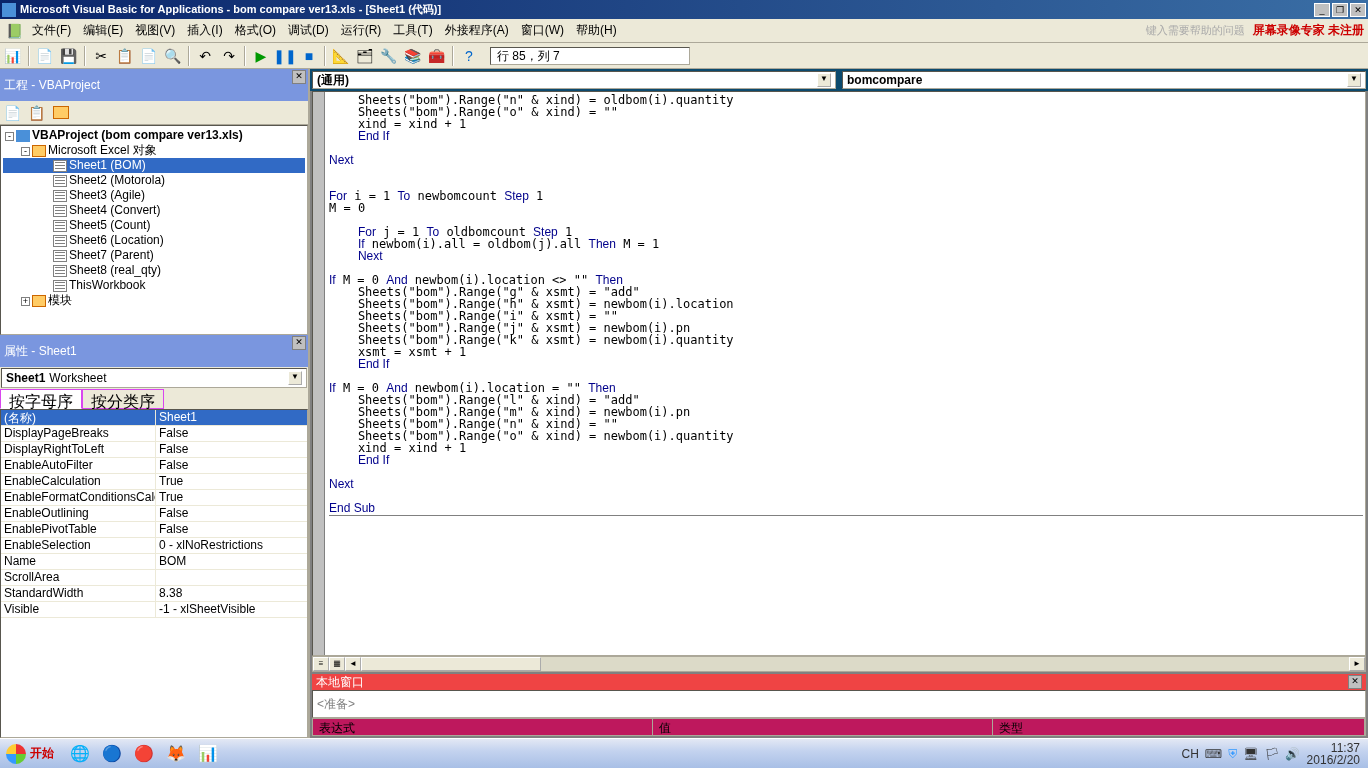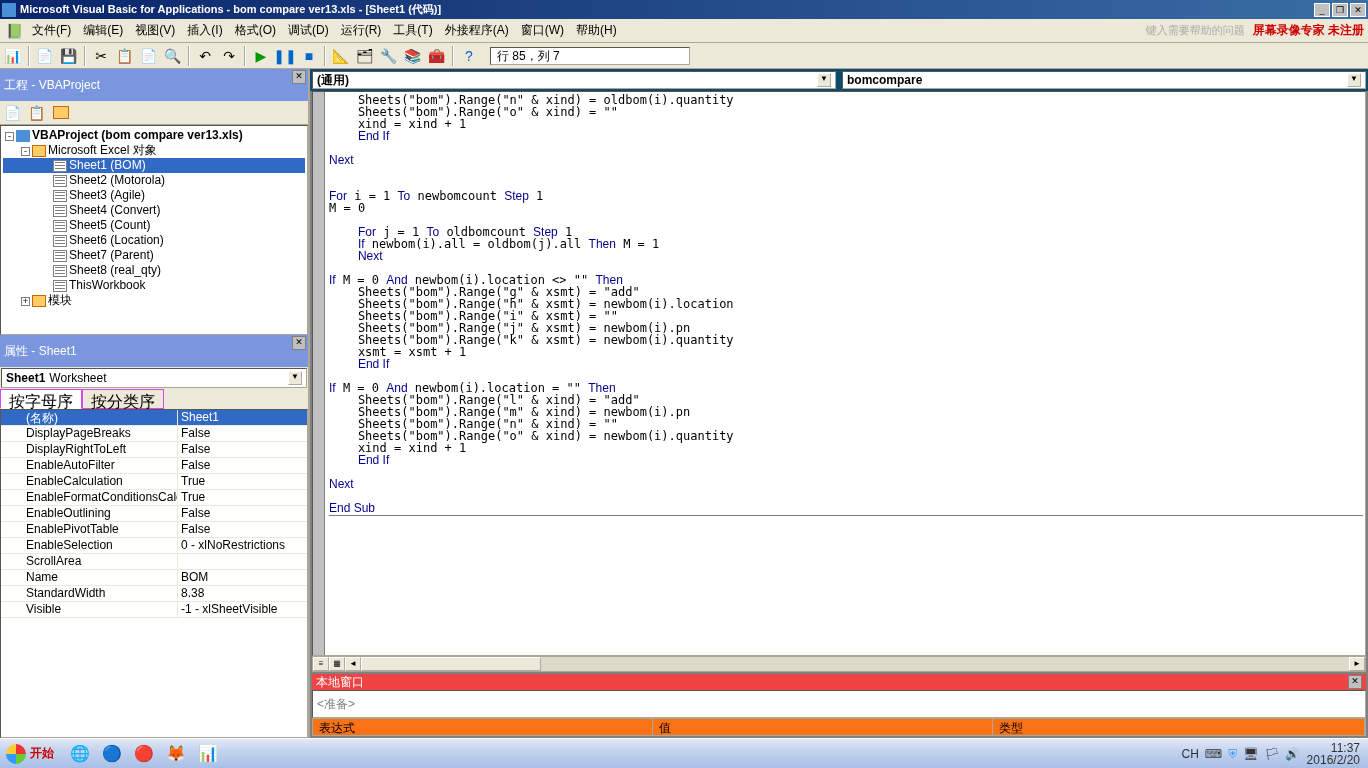--- a/index.html
+++ b/index.html
@@ -48,42 +48,42 @@
 .props { flex: 1; display: flex; flex-direction: column; }
 .props-combo { height: 20px; background: #fff; border: 1px inset #aca899; margin: 1px; display: flex; align-items: center; padding: 0 4px; }
 .props-combo b { margin-right: 4px; }
 .props-combo .dd { margin-left: auto; width: 14px; height: 14px; background: #ece9d8; border: 1px outset #fff; text-align: center; line-height: 10px; font-size: 8px; }
 .tabs { display: flex; height: 20px; background: #ece9d8; }
 .tab { padding: 2px 8px; border: 1px solid #d946ef; background: #ece9d8; font-size: 16px; text-align: center; }
 .tab.active { background: #fff; border-bottom: 1px solid #fff; }
 .props-grid { flex: 1; background: #fff; border: 1px inset #aca899; overflow-y: auto; font-size: 11px; }
 .prop-row { display: flex; height: 16px; border-bottom: 1px solid #ece9d8; }
 .prop-row.sel { background: #316ac5; color: #fff; }
-.prop-name { width: 155px; padding: 0 3px; border-right: 1px solid #ece9d8; overflow: hidden; white-space: nowrap; margin-left: 22px; }
+.prop-name { width: 155px; padding: 0 3px; border-right: 1px solid #ece9d8; overflow: hidden; white-space: nowrap; }
 .prop-val { flex: 1; padding: 0 3px; overflow: hidden; white-space: nowrap; }
 
 .right-col { flex: 1; display: flex; flex-direction: column; background: #808080; }
 .code-combos { height: 22px; display: flex; gap: 6px; padding: 2px; background: #0c4a6e; }
 .code-combo { flex: 1; background: #fff; border: 1px inset #aca899; display: flex; align-items: center; padding: 0 4px; font-size: 11px; font-weight: bold; }
 .code-combo .dd { margin-left: auto; width: 14px; height: 14px; background: #ece9d8; border: 1px outset #fff; text-align: center; line-height: 10px; font-size: 8px; }
 
 .code-area { flex: 1; background: #fff; border: 1px inset #aca899; margin: 0 2px; overflow: auto; position: relative; }
 .code-margin { position: absolute; left: 0; top: 0; bottom: 0; width: 12px; background: #c0c0c0; border-right: 1px solid #808080; }
 .code-text { padding: 2px 2px 2px 16px; font-family: "新宋体", "NSimSun", Consolas, monospace; font-size: 12px; line-height: 12px; white-space: pre; }
 .kw { color: #00008b; }
 .code-hr { border: none; border-top: 1px solid #808080; margin: 1px 0; }
 
 .hscroll-row { height: 16px; background: #ece9d8; display: flex; margin: 0 2px; border: 1px solid #aca899; }
 .hscroll-btn { width: 16px; height: 14px; background: #ece9d8; border: 1px outset #fff; font-size: 8px; text-align: center; line-height: 12px; }
 .hscroll-track { flex: 1; background: #dcdac8; position: relative; }
 .hscroll-thumb { position: absolute; left: 0; top: 0; height: 100%; width: 180px; background: #ece9d8; border: 1px outset #fff; }
 
 .watch-title { height: 16px; background: #ef4444; color: #fff; padding: 0 4px; font-size: 11px; display: flex; align-items: center; margin: 2px 2px 0 2px; }
 .watch-combo { height: 28px; background: #fff; border: 1px inset #aca899; margin: 0 2px; display: flex; align-items: center; padding: 0 4px; color: #808080; font-size: 11px; }
-.watch-head { height: 18px; background: #f97316; border: 1px solid #aca899; margin: 0 2px 2px 2px; display: flex; font-size: 11px; }
+.watch-head { height: 18px; background: #be185d; border: 1px solid #aca899; margin: 0 2px 2px 2px; display: flex; font-size: 11px; }
 .watch-col { border-right: 1px solid #aca899; padding: 1px 6px; }
 
 .taskbar { position: absolute; bottom: 0; left: 0; right: 0; height: 30px; background: linear-gradient(#e3e8f4, #c4d3ef 40%, #a8bfe6); border-top: 1px solid #fff; display: flex; align-items: center; }
 .start-btn { height: 24px; padding: 0 10px 0 6px; display: flex; align-items: center; gap: 4px; font-weight: bold; color: #c00; }
 .start-orb { width: 20px; height: 20px; border-radius: 50%; background: conic-gradient(#e33 0 25%, #6c3 25% 50%, #39f 50% 75%, #fc3 75% 100%); }
 .tb-app { width: 28px; height: 26px; margin: 0 2px; display: flex; align-items: center; justify-content: center; font-size: 16px; }
 .tray { margin-left: auto; display: flex; align-items: center; gap: 6px; padding: 0 8px; font-size: 11px; color: #333; }
 .clock { text-align: right; line-height: 12px; }
 
 </style>
@@ -220,26 +220,26 @@
           </div>
           <div class="prop-row">
             <div class="prop-name">EnablePivotTable</div>
             <div class="prop-val">False</div>
           </div>
           <div class="prop-row">
             <div class="prop-name">EnableSelection</div>
             <div class="prop-val">0 - xlNoRestrictions</div>
           </div>
           <div class="prop-row">
+            <div class="prop-name">Name</div>
+            <div class="prop-val">BOM</div>
+          </div>
+          <div class="prop-row">
             <div class="prop-name">ScrollArea</div>
             <div class="prop-val"></div>
-          </div>
-          <div class="prop-row">
-            <div class="prop-name">Name</div>
-            <div class="prop-val">BOM</div>
           </div>
           <div class="prop-row">
             <div class="prop-name">StandardWidth</div>
             <div class="prop-val">8.38</div>
           </div>
           <div class="prop-row">
             <div class="prop-name">Visible</div>
             <div class="prop-val">-1 - xlSheetVisible</div>
           </div>
         </div>

